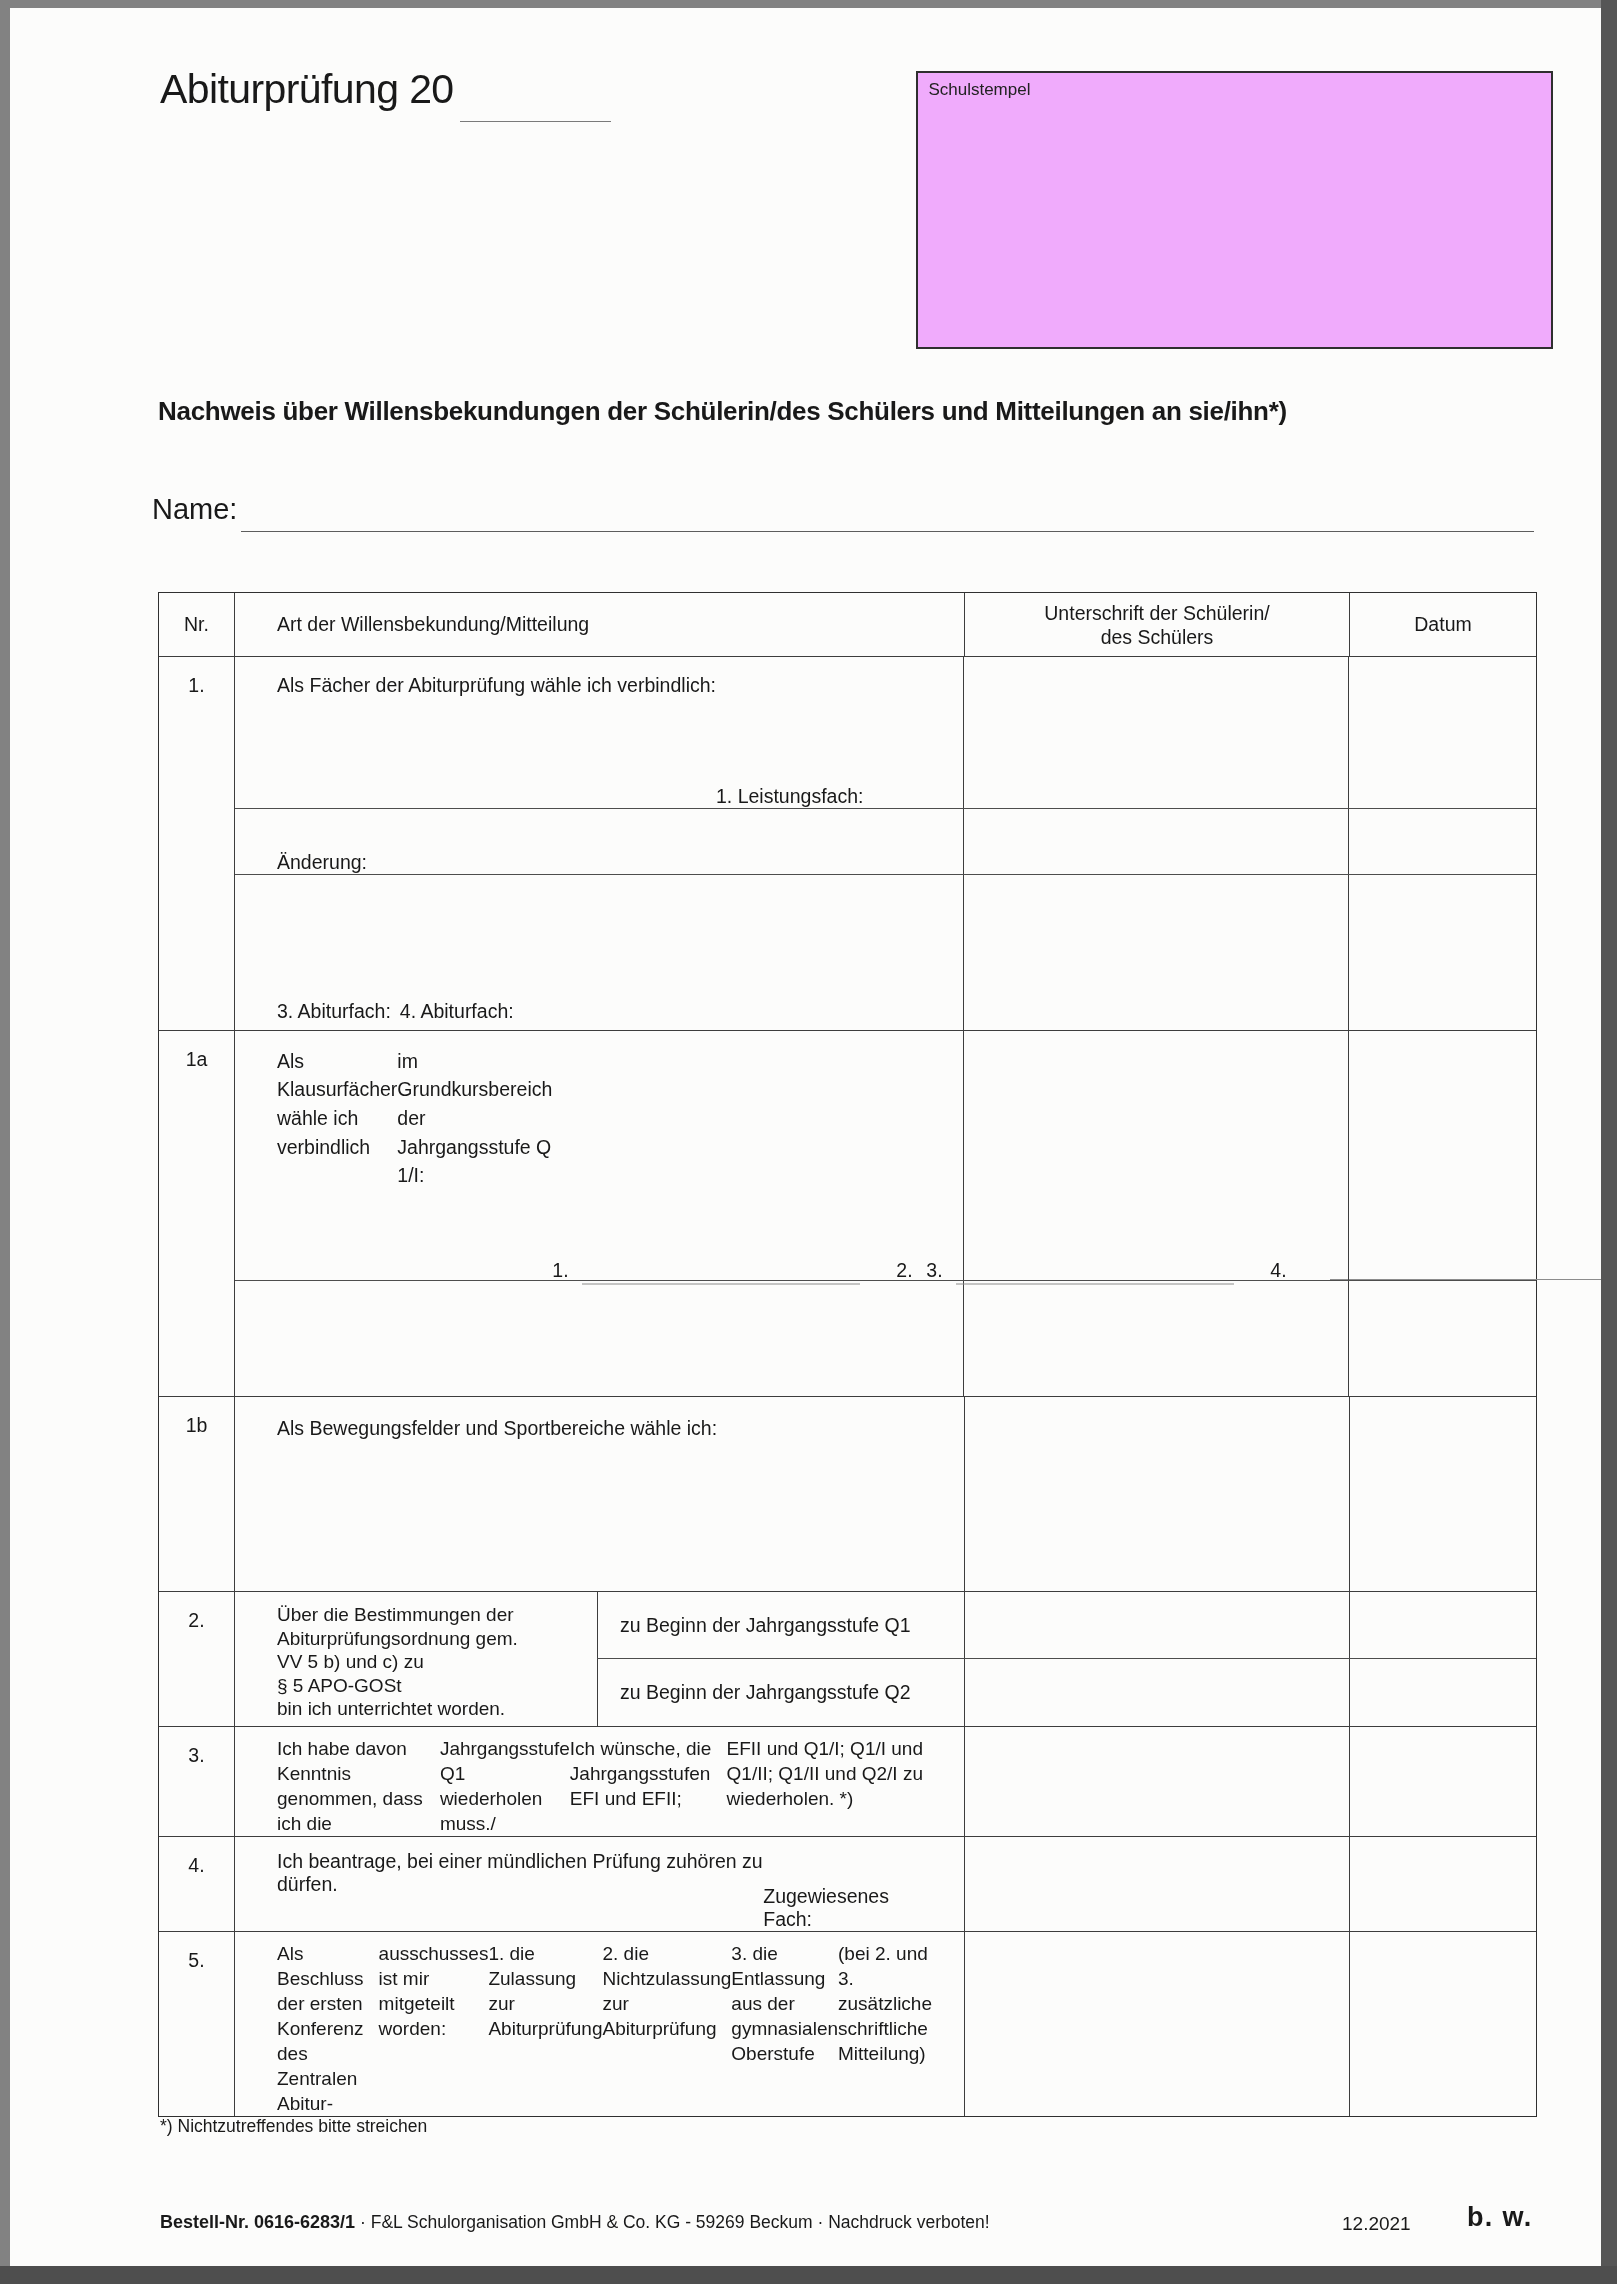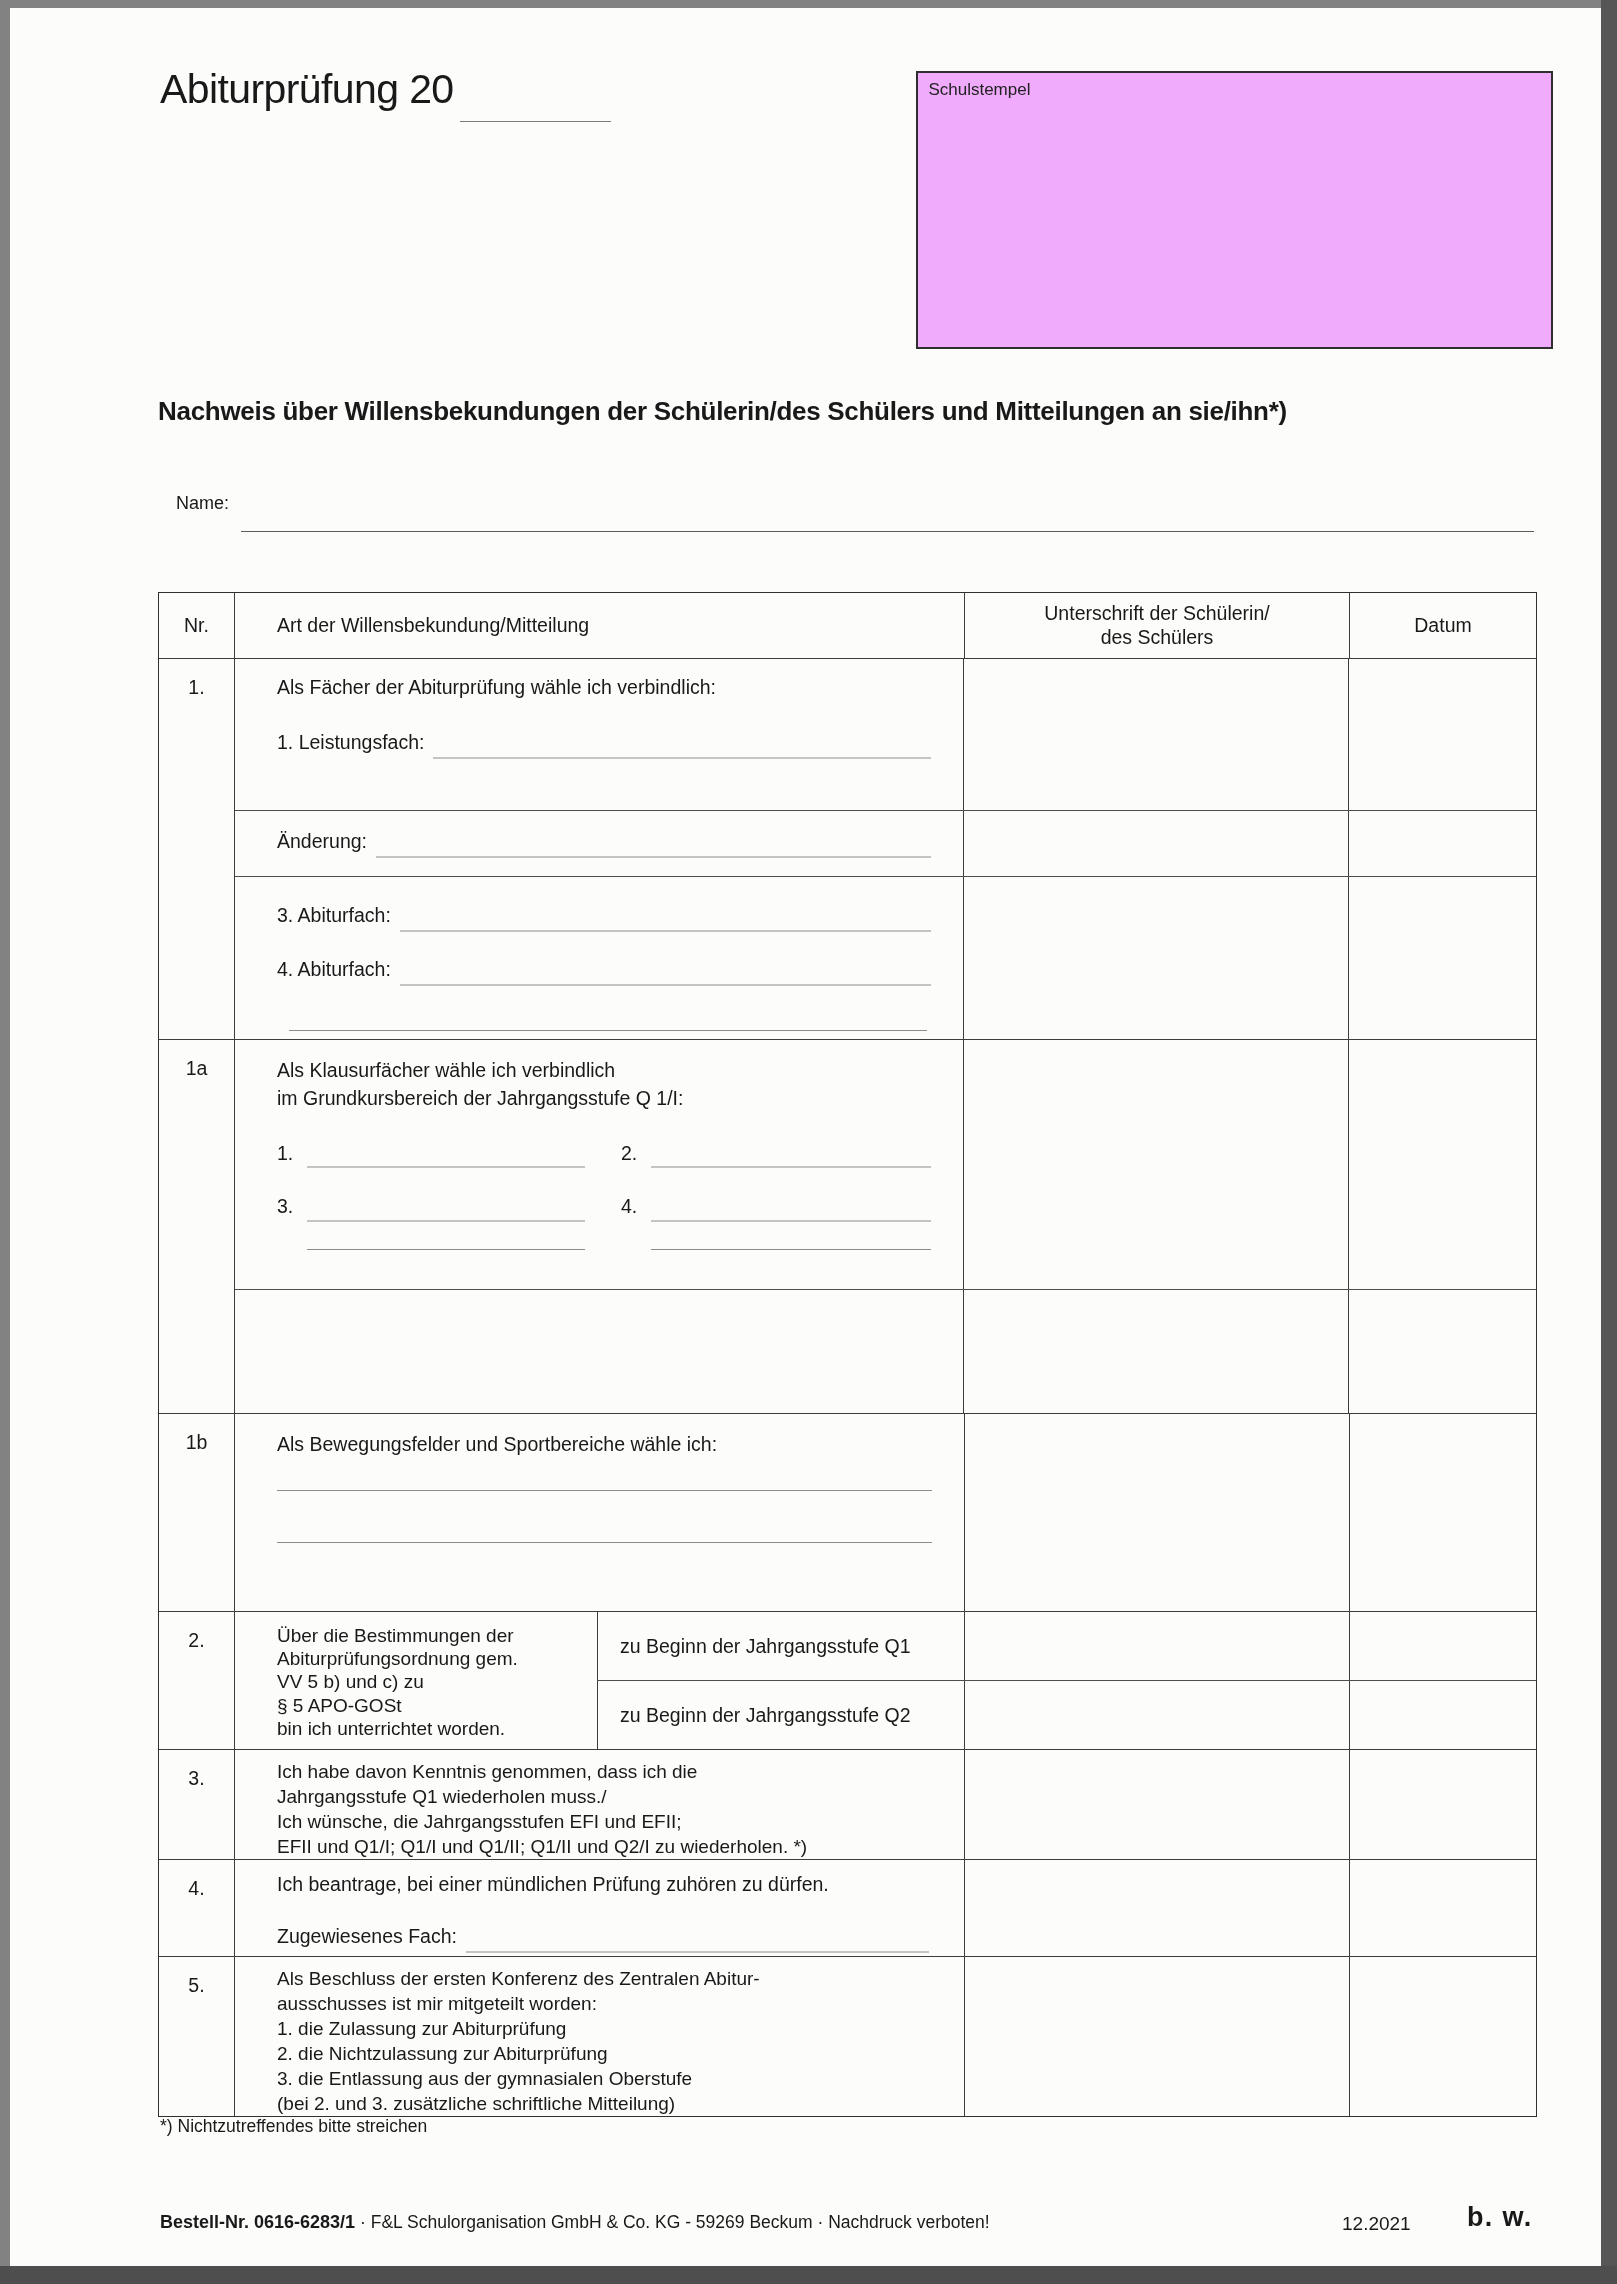--- a/index.html
+++ b/index.html
@@ -21,21 +21,21 @@
   .abs{position:absolute;}
 
   .title{left:160px;top:66px;font-size:41px;letter-spacing:-0.6px;white-space:nowrap;}
   .title-line{left:460px;top:121px;width:151px;border-top:1.9px solid #7a7a7a;}
 
   .stamp-box{left:916px;top:71px;width:633px;height:274px;border:2.6px solid #2f2f2f;background:#f0abfc;}
   .stamp-label{position:absolute;left:10.4px;top:6.5px;font-size:17px;color:#222;}
 
   .heading{left:158px;top:396px;width:1402px;font-size:26px;font-weight:bold;letter-spacing:-0.3px;white-space:nowrap;}
 
-  .name-row{left:176px;top:493px;font-size:18px;text-align:right;}
+  .name-row{left:152px;top:493px;font-size:29px;text-align:right;}
   .name-line{left:241px;top:531px;width:1293px;border-top:1.3px solid #5d5d5d;}
 
   
   .form-table{
     left:158px;top:553px;width:1379px;height:1525px;
     border:1.9px solid #303030;
     display:flex;flex-direction:column;
     box-sizing:border-box;
     font-size:19.5px;
     margin-top:39px;
@@ -57,21 +57,21 @@
   .hd-unt{display:flex;flex-direction:column;align-items:center;justify-content:center;height:100%;text-align:center;line-height:24px;}
   .hd-dat{display:flex;align-items:center;justify-content:center;height:100%;}
 
   .substack{flex:1;display:flex;flex-direction:column;border-left:1.9px solid #3d3d3d;}
   .subrow{display:flex;box-sizing:border-box;}
   .subrow + .subrow{border-top:1.3px solid #4d4d4d;}
   .sub-art{width:728px;flex:none;box-sizing:border-box;}
   .sub-unt{width:385px;flex:none;box-sizing:border-box;border-left:1.9px solid #3d3d3d;}
   .sub-dat{flex:1;box-sizing:border-box;border-left:1.9px solid #3d3d3d;}
 
-  .padcell{padding-left:42px;padding-right:32px;display:flex;flex-direction:column;}
+  .padcell{padding-left:42px;padding-right:32px;display:flex;flex-direction:row;}
   .fill-row{display:flex;align-items:flex-end;}
   .fill-line{flex:1;border-bottom:1.3px solid #8c8c8c;transform:translateY(4.5px);margin-left:9px;}
   .bare-line{border-bottom:1.3px solid #8c8c8c;}
 
   
   .r1{height:383px;}
   .r1 .subA{height:151px;}
   .r1 .subB{height:66px;}
   .r1 .subC{flex:1;}
   .r1 .subA .padcell{padding-top:17px;}

